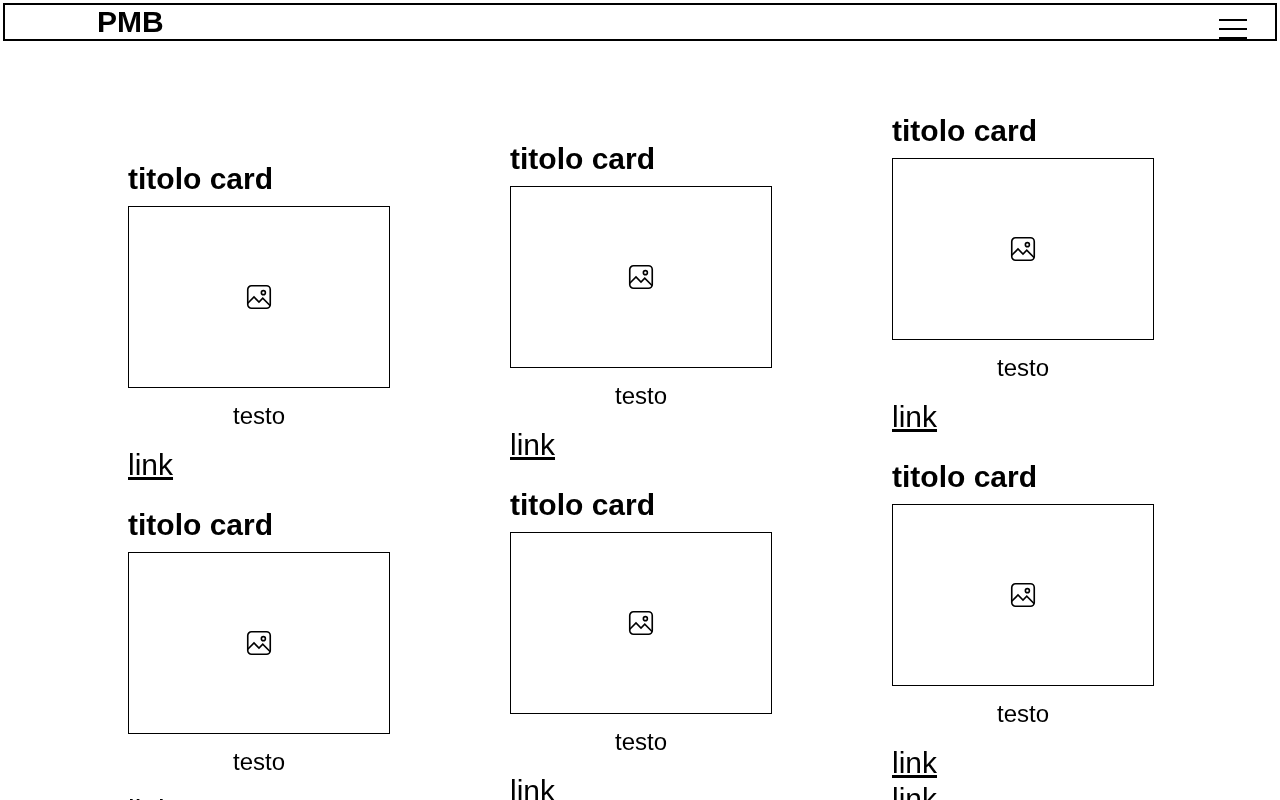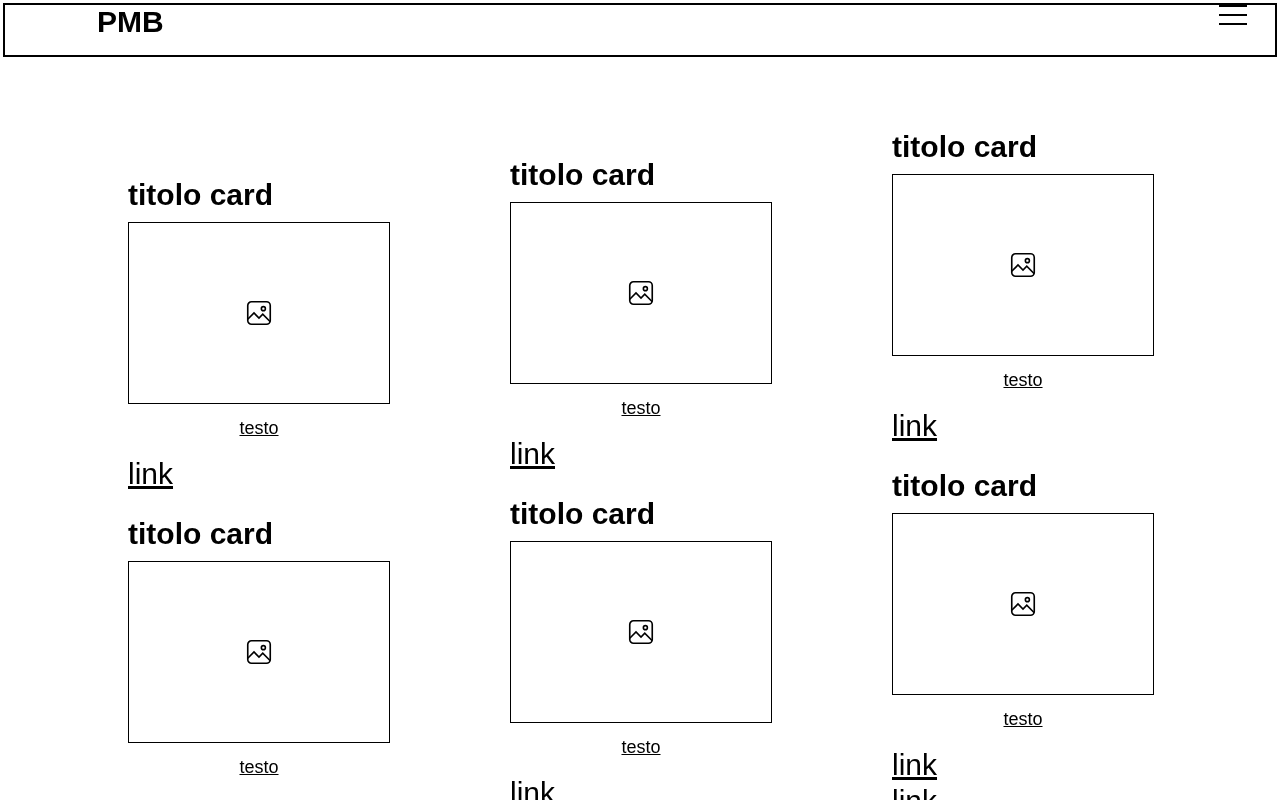--- a/index.html
+++ b/index.html
@@ -1,21 +1,21 @@
 <!DOCTYPE html>
 <html><head>
 <meta charset="utf-8">
 <style>
   * { box-sizing: border-box; margin: 0; padding: 0; }
   html, body { width: 1280px; height: 800px; background: #fff; font-family: Arial, Helvetica, sans-serif; color: #000; }
   .header {
     border: 2px solid #000;
-    height: 54px;
+    height: 38px;
     display: flex;
-    align-items: flex-start;
+    align-items: flex-end;
     justify-content: space-between;
     padding: 0 28px 0 92px;
     margin: 3px;
   }
   .logo { font-size: 30px; font-weight: 700; }
   .menu-btn { width: 28px; height: 20px; display: flex; flex-direction: column; justify-content: space-between; cursor: pointer; }
   .menu-btn span { display: block; height: 2px; background: #000; width: 100%; }
 
   .content {
     width: 1280px;
@@ -33,21 +33,21 @@
   .card-title { font-size: 30px; font-weight: 700; margin-bottom: 10px; }
   .image-box {
     border: 1.5px solid #000;
     width: 262px;
     height: 182px;
     display: flex;
     align-items: center;
     justify-content: center;
     margin-bottom: 14px;
   }
-  .testo { text-align: center; font-size: 18px; margin-bottom: 18px; text-decoration: underline; }
+  .testo { text-align: center; font-size: 24px; margin-bottom: 18px; }
   .link { font-size: 30px; text-decoration: underline; display: block; cursor: pointer; }
   .link + .link { margin-top: 2px; }
   .card-gap { height: 26px; }
 </style>
 </head>
 <body>
 
 <div class="header">
   <div class="logo">PMB</div>
   <div class="menu-btn">

